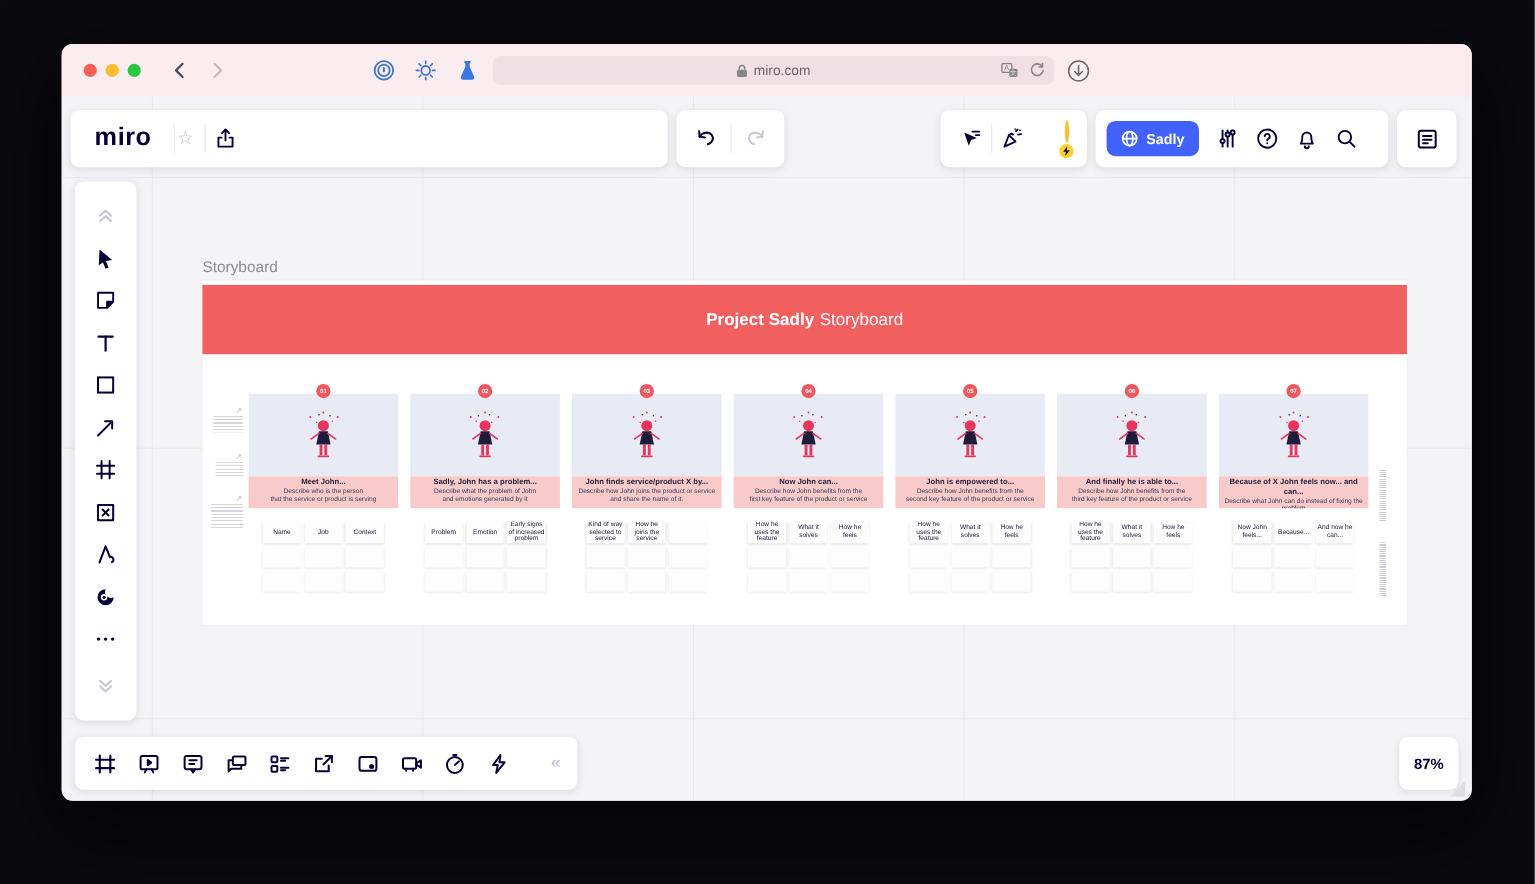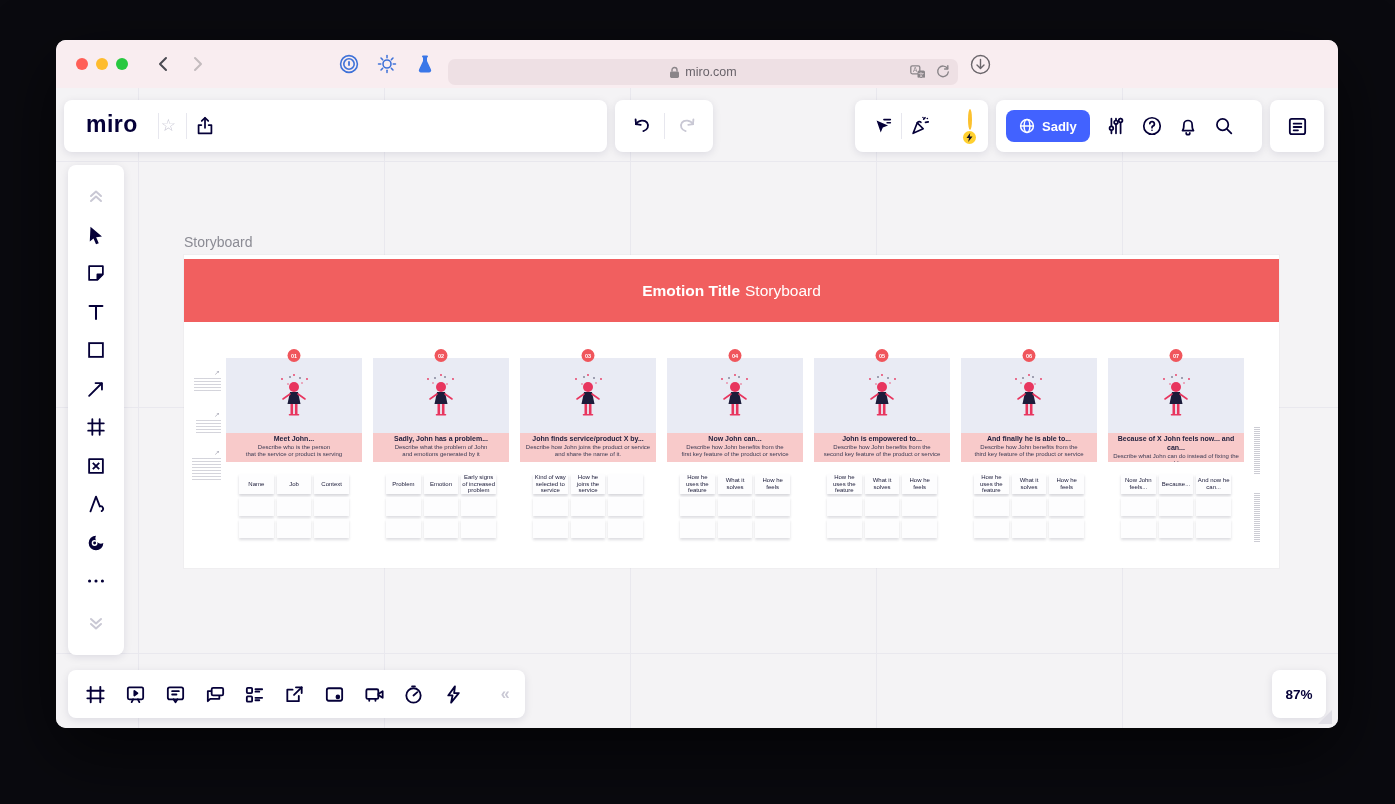--- a/index.html
+++ b/index.html
@@ -11,21 +11,21 @@
             border-radius:10px; overflow:hidden; background:#f4f3f5;
             box-shadow:0 24px 70px rgba(0,0,0,.65); }
 
   
   .chrome { position:absolute; left:0; top:0; right:0; height:48px; background:#f9edf0; }
   .tl { position:absolute; top:18px; width:12px; height:12px; border-radius:50%; }
   .tl.r{ left:20px; background:#ff5f57; } .tl.y{ left:40px; background:#febc2e; } .tl.g{ left:60px; background:#28c840; }
   .navchev { position:absolute; top:12px; width:24px; height:24px; display:flex; align-items:center; justify-content:center; }
   .extrow { position:absolute; top:11px; height:26px; display:flex; align-items:center; gap:14px; }
   .urlbar { position:absolute; left:392px; top:11px; width:510px; height:26px; border-radius:7px;
-            background:#eee0e4; display:flex; align-items:center; justify-content:center; color:#69636a; font-size:12.5px;margin-top:8px; }
+            background:#eee0e4; display:flex; align-items:center; justify-content:center; color:#69636a; font-size:12.5px; }
   .urlbar .lock { margin-right:5px; display:inline-flex; }
   .urlbar-right { position:absolute; right:8px; top:0; height:26px; display:flex; align-items:center; gap:10px; }
 
   
   .canvas { position:absolute; left:0; top:48px; right:0; bottom:0; background:#f4f3f5;
     background-image:
       linear-gradient(to right, #e9e8ee 1px, transparent 1px),
       linear-gradient(to bottom, #e9e8ee 1px, transparent 1px);
     background-size:246px 246px; background-position:82px 73px; }
 
@@ -185,21 +185,21 @@
       </svg>
     </span>
   </div>
 
   <div class="canvas"></div>
 
   <div class="frame-label">Storyboard</div>
 
   <div class="frame">
     <div class="banner">
-      <b>Emotion Title</b>
+      <b>Project Sadly</b>
       <span>Storyboard</span>
     </div>
 
     <div class="panels-row">
   <div class="panel-col">
     <div class="panel-card">
       <span class="badge">01</span>
       <div class="panel-img">
         <svg class="icon" width="62" height="52" viewBox="0 0 62 52">
           <g fill="#e8355e">

